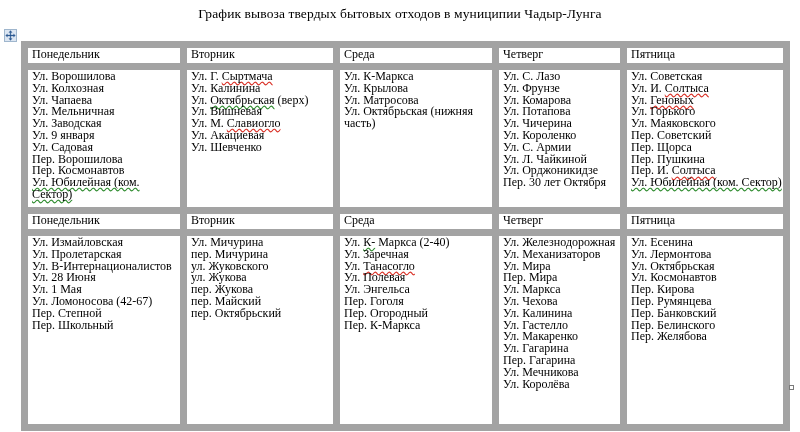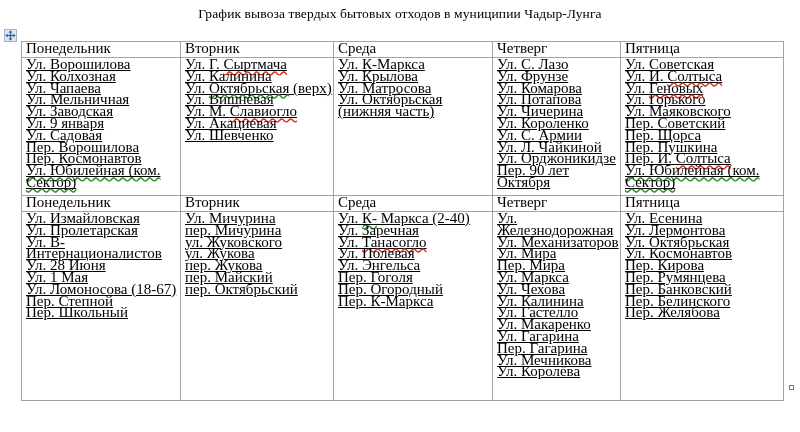--- a/index.html
+++ b/index.html
@@ -64,41 +64,40 @@
 
   #schedule-table {
     position: absolute;
     left: 21px;
     top: 41px;
     width: 762px;
     border-collapse: collapse;
     table-layout: fixed;
   }
   #schedule-table td {
-    border: 1px solid #a3a3a3;
+    border: 7px solid #a3a3a3;
     vertical-align: top;
     padding: 1px 0 2px 4px;
-    font-size: 15px;
+    font-size: 12px;
     line-height: 11.8px;
   }
   .col-1 { width: 159px; }
   .col-2 { width: 153px; }
   .col-3 { width: 159px; }
   .col-4 { width: 128px; }
   .col-5 { width: 163px; }
 
   td.header-cell {
     font-size: 9.6px;
     padding-top: 1px;
     padding-bottom: 2px;
     height: 12px;
   }
   td.body-cell {
     padding-top: 2px;
-    text-decoration: underline;
   }
   tr.block-1-body td { height: 134px; }
   tr.block-2-body td { height: 185px; }
 
   .entry {
     display: block;
     white-space: normal;
   }
 
   
@@ -173,21 +172,21 @@
           <td class="body-cell">
             <span class="entry"><span>Ул. С. Лазо</span></span>
             <span class="entry"><span>Ул. Фрунзе</span></span>
             <span class="entry"><span>Ул. Комарова</span></span>
             <span class="entry"><span>Ул. Потапова</span></span>
             <span class="entry"><span>Ул. Чичерина</span></span>
             <span class="entry"><span>Ул. Короленко</span></span>
             <span class="entry"><span>Ул. С. Армии</span></span>
             <span class="entry"><span>Ул. Л. Чайкиной</span></span>
             <span class="entry"><span>Ул. Орджоникидзе</span></span>
-            <span class="entry"><span>Пер. 90 лет Октября</span></span>
+            <span class="entry"><span>Пер. 30 лет Октября</span></span>
           </td>
           <td class="body-cell">
             <span class="entry"><span>Ул. Советская</span></span>
             <span class="entry"><span>Ул. И. </span><span class="sp-red">Солтыса</span></span>
             <span class="entry"><span>Ул. </span><span class="sp-red">Геновых</span></span>
             <span class="entry"><span>Ул. Горького</span></span>
             <span class="entry"><span>Ул. Маяковского</span></span>
             <span class="entry"><span>Пер. Советский</span></span>
             <span class="entry"><span>Пер. Щорса</span></span>
             <span class="entry"><span>Пер. Пушкина</span></span>
@@ -202,21 +201,21 @@
           <td class="header-cell">Четверг</td>
           <td class="header-cell">Пятница</td>
         </tr>
         <tr class="block-2-body">
           <td class="body-cell">
             <span class="entry"><span>Ул. Измайловская</span></span>
             <span class="entry"><span>Ул. Пролетарская</span></span>
             <span class="entry"><span>Ул. В-Интернационалистов</span></span>
             <span class="entry"><span>Ул. 28 Июня</span></span>
             <span class="entry"><span>Ул. 1 Мая</span></span>
-            <span class="entry"><span>Ул. Ломоносова (18-67)</span></span>
+            <span class="entry"><span>Ул. Ломоносова (42-67)</span></span>
             <span class="entry"><span>Пер. Степной</span></span>
             <span class="entry"><span>Пер. Школьный</span></span>
           </td>
           <td class="body-cell">
             <span class="entry"><span>Ул. Мичурина</span></span>
             <span class="entry"><span>пер. Мичурина</span></span>
             <span class="entry"><span>ул. Жуковского</span></span>
             <span class="entry"><span>ул. Жукова</span></span>
             <span class="entry"><span>пер. Жукова</span></span>
             <span class="entry"><span>пер. Майский</span></span>

